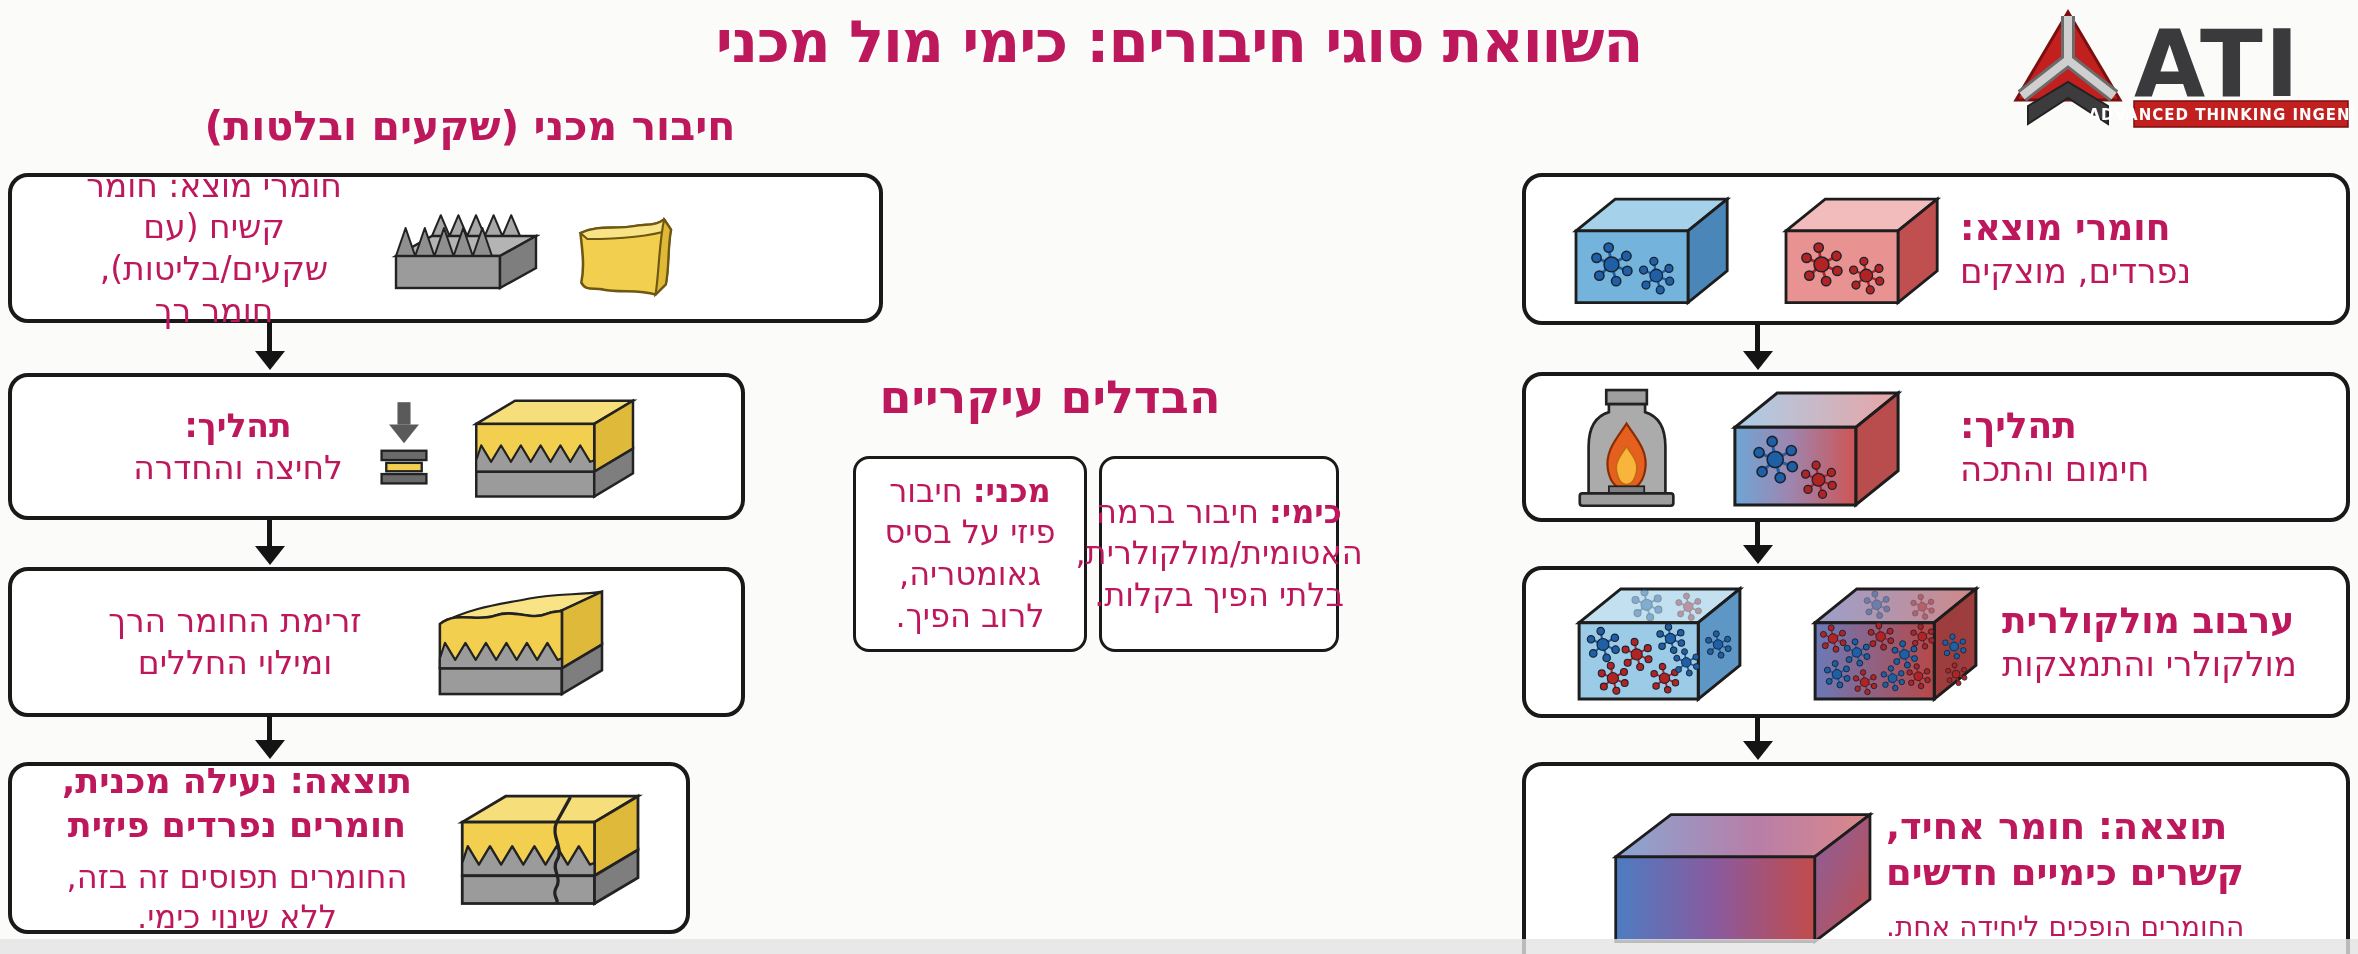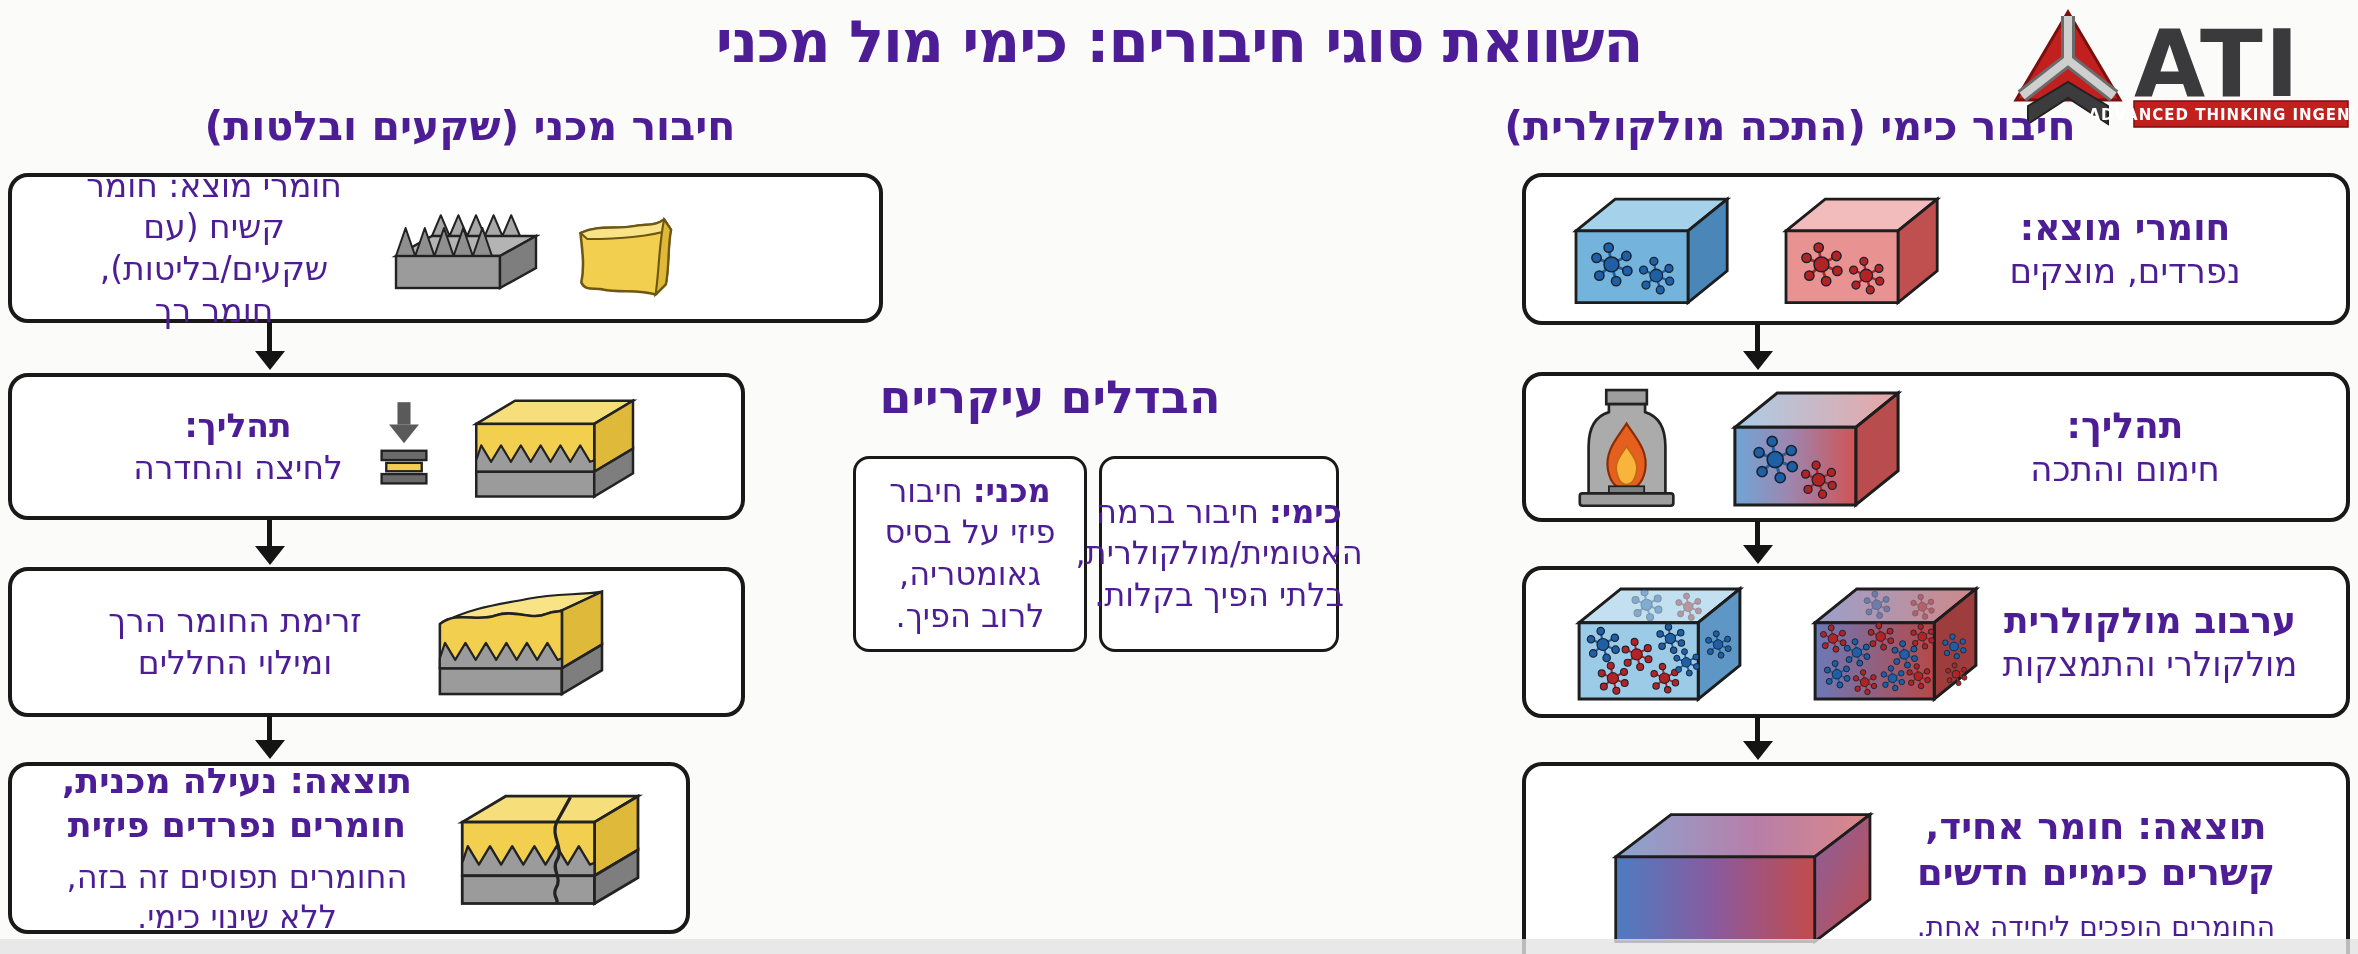--- a/index.html
+++ b/index.html
@@ -1,27 +1,27 @@
 <!DOCTYPE html>
 <html><head>
 <meta charset="utf-8">
 <style>
   html,body{margin:0;padding:0;background:#ffffff;}
   .stage{position:relative;width:2358px;height:954px;background:#fbfbfa;overflow:hidden;
-         font-family:"DejaVu Sans",sans-serif;color:#4c1d95;}
+         font-family:"DejaVu Sans",sans-serif;color:#be185d;}
   .title{position:absolute;left:0;right:0;top:8px;text-align:center;
          font-size:58px;font-weight:bold;letter-spacing:-1px;}
   .colhead{position:absolute;top:102px;font-weight:bold;font-size:41px;text-align:center;}
   .flowbox{position:absolute;background:#ffffff;border:4px solid #191919;border-radius:20px;
            box-sizing:border-box;display:flex;align-items:center;}
   .btext{font-size:33px;line-height:1.26;direction:rtl;text-align:center;}
   .btext .b{font-weight:bold;display:block;}
   .btext .r{display:block;}
   .btext .gap{margin-top:10px;}
-  .btext-r{direction:rtl;text-align:center;font-size:34px;line-height:1.26;margin-left:0;}
+  .btext-r{direction:rtl;text-align:left;font-size:34px;line-height:1.26;margin-left:0;}
   .btext-r .b{font-weight:bold;display:block;font-size:36px;}
   .btext-r .r{display:block;}
   .btext-r .gap{margin-top:12px;}
   .art{display:flex;align-items:center;}
   .art svg{display:block;}
   .varrow{position:absolute;width:5px;background:#141414;}
   .varrow::after{content:"";position:absolute;left:50%;bottom:-17px;transform:translateX(-50%);
                  width:0;height:0;border-left:15px solid transparent;border-right:15px solid transparent;
                  border-top:19px solid #141414;}
   .diffhead{position:absolute;left:840px;top:370px;width:420px;text-align:center;
@@ -71,21 +71,20 @@
       <path d="M60,14 L60,58 M60,58 L14,94 M60,58 L106,94" stroke="#6b6b6b" stroke-width="14" fill="none"></path>
       <path d="M60,14 L60,58 M60,58 L14,94 M60,58 L106,94" stroke="#cfcfcf" stroke-width="8" fill="none"></path>
       <polygon points="20,104 60,80 100,104 100,122 60,96 20,122" fill="#3c3c3e" stroke="#222" stroke-width="2"></polygon>
       <text x="126" y="94" font-size="92" font-weight="bold" fill="#3a3a3c" letter-spacing="2" font-family="DejaVu Sans, sans-serif">ATI</text>
       <rect x="126" y="99" width="214" height="26" fill="#c21f1f" stroke="#7a0f0f" stroke-width="1.5"></rect>
       <text x="233" y="118" font-size="15" font-weight="bold" fill="#ffffff" text-anchor="middle" letter-spacing="1" font-family="DejaVu Sans, sans-serif">ADVANCED THINKING INGENUITY</text>
     </svg>
   </div>
 
   <div class="colhead" style="left:180px;width:580px;" dir="rtl">חיבור מכני (שקעים ובלטות)</div>
-  <div class="colhead" style="left:1470px;width:640px;" dir="rtl">חיבור כימי (התכה מולקולרית)</div>
 
   <div class="flowbox" style="left:8px;top:173px;width:875px;height:150px;">
     <div class="btext" style="width:280px;margin-left:62px;">
       <span class="r">חומרי מוצא: חומר קשיח (עם שקעים/בליטות), חומר רך</span>
     </div>
     <div class="art" style="margin-left:34px;gap:20px;">
       <svg width="152" height="104" viewBox="0 0 190 130">
         <path d="M55,50 L66,24 L77,50 L88,24 L99,50 L110,24 L121,50 L132,24 L143,50 L154,24 L165,50 Z" fill="#a8a8a8" stroke="#222" stroke-width="2.5" stroke-linejoin="round"></path>
         <polygon points="10,75 55,50 185,50 140,75" fill="#b4b4b4" stroke="#222" stroke-width="3"></polygon>
         <path d="M10,75 L22,40 L34,75 L46,40 L58,75 L70,40 L82,75 L94,40 L106,75 L118,40 L130,75 L140,75 Z" fill="#8f8f8f" stroke="#222" stroke-width="2.5" stroke-linejoin="round"></path>

